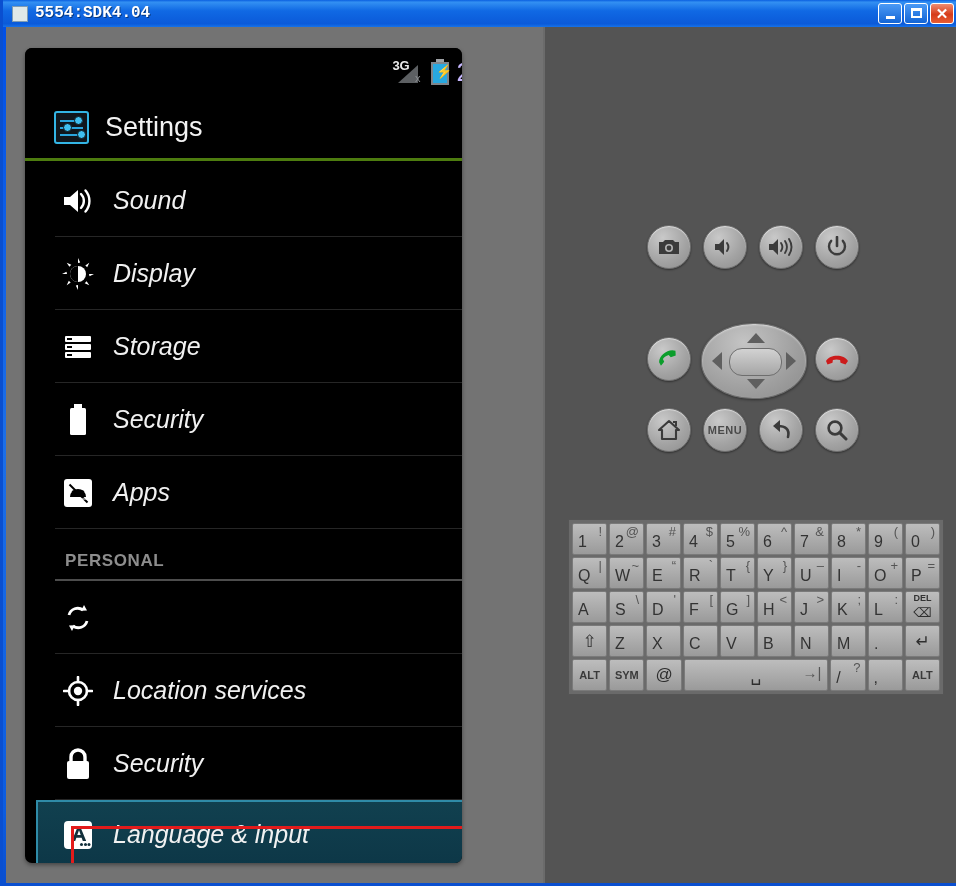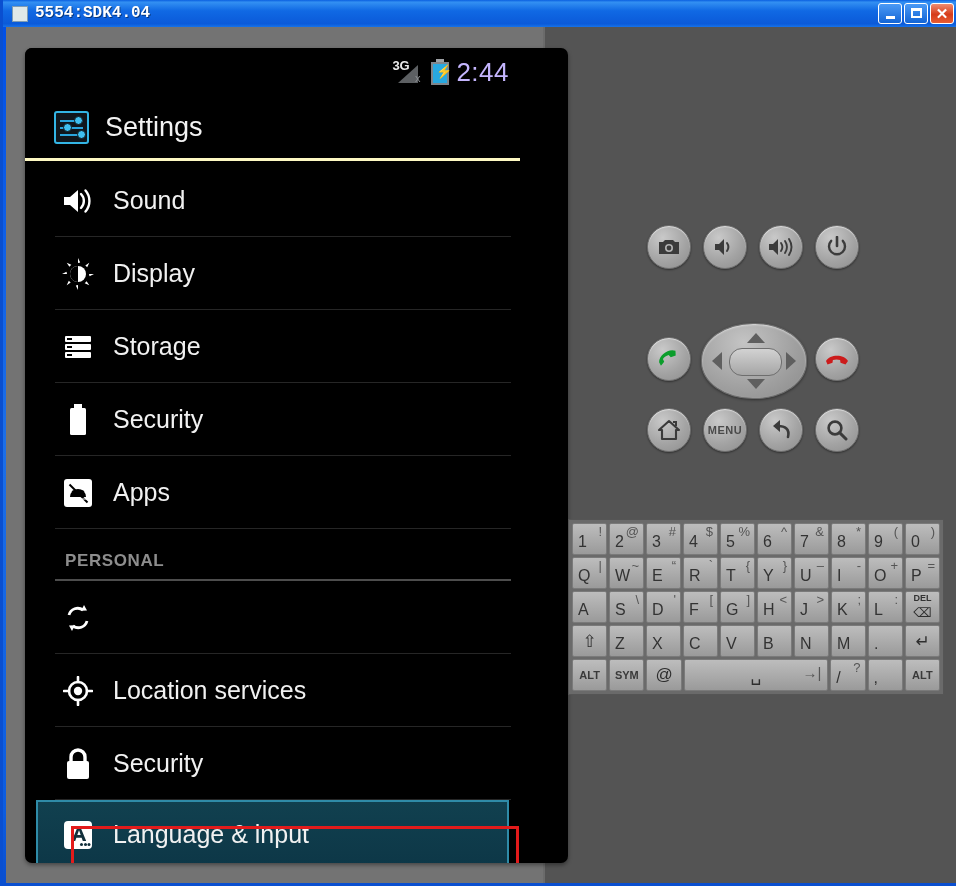--- a/index.html
+++ b/index.html
@@ -55,21 +55,21 @@
   }
   .emu-right{
     position:absolute;left:537px;top:0;width:413px;height:856px;
     background:#545454;
     border-left:2px solid #6b6b6b;
     box-sizing:border-box;
   }
 
   
   .screen{
-    position:absolute;left:19px;top:21px;width:543px;height:815px;
+    position:absolute;left:19px;top:21px;width:437px;height:815px;
     background:#000;border-radius:7px;overflow:hidden;
     box-shadow:0 2px 4px rgba(0,0,0,.4);
   }
 
   
   .statusbar{
     position:absolute;left:0;top:0;width:495px;height:48px;
     background:#000;
   }
   .sb-right{position:absolute;right:11px;top:0;height:48px;display:flex;align-items:center;gap:7px;}
@@ -83,21 +83,21 @@
   .batt{position:relative;width:18px;height:26px;}
   .batt .cap{position:absolute;left:5px;top:0;width:8px;height:3px;background:#9ea2a6;}
   .batt .body{position:absolute;left:0;top:3px;width:18px;height:23px;background:#28a8e0;border:2px solid #7f858b;box-sizing:border-box;}
   .batt .bolt{position:absolute;left:5px;top:6px;color:#fff;font-size:13px;line-height:1;}
   .clock{color:#c4b5fd;font-size:26px;font-weight:400;letter-spacing:.5px;}
 
   
   .hdr{
     position:absolute;left:0;top:48px;width:495px;height:65px;
     display:flex;align-items:center;
-    border-bottom:3px solid #fef9c3;
+    border-bottom:3px solid #4d7c0f;
     box-sizing:border-box;
   }
   .hdr-ico{
     margin-left:29px;width:35px;height:33px;position:relative;
     background:#10161c;border:2px solid #33b5e5;border-radius:3px;box-sizing:border-box;
   }
   .hdr-ico i{position:absolute;height:2px;background:#2aa5dd;left:4px;right:4px;}
   .hdr-ico i:nth-child(1){top:7px;}
   .hdr-ico i:nth-child(2){top:14px;}
   .hdr-ico i:nth-child(3){top:21px;}
@@ -108,21 +108,21 @@
   .hdr-title{margin-left:16px;color:#f2f2f2;font-size:27px;font-weight:400;}
 
   
   .list{position:absolute;left:0;top:116px;width:495px;}
   .row{
     position:relative;height:73px;display:flex;align-items:center;
     box-sizing:border-box;
   }
   .row .sep{position:absolute;left:30px;right:9px;bottom:0;height:1px;background:#262626;}
   .ic{width:46px;margin-left:30px;display:flex;align-items:center;justify-content:center;color:#fff;}
-  .lbl{margin-left:12px;color:#f1f1f1;font-size:25px;font-weight:400;}
+  .lbl{margin-left:12px;color:#f1f1f1;font-size:25px;font-weight:400;font-style:italic;}
   .section{
     height:52px;display:flex;align-items:flex-end;position:relative;
   }
   .section .stext{
     margin-left:40px;margin-bottom:10px;color:#8d8d8d;font-size:17px;font-weight:bold;letter-spacing:.6px;
   }
   .section .sline{position:absolute;left:30px;right:9px;bottom:0;height:2px;background:#4d4d4d;}
 
   .row.selected{
     background:linear-gradient(to bottom,#11404f,#0d3747);

